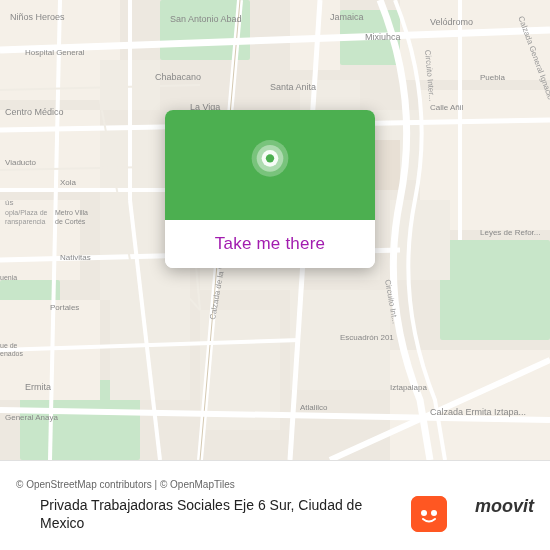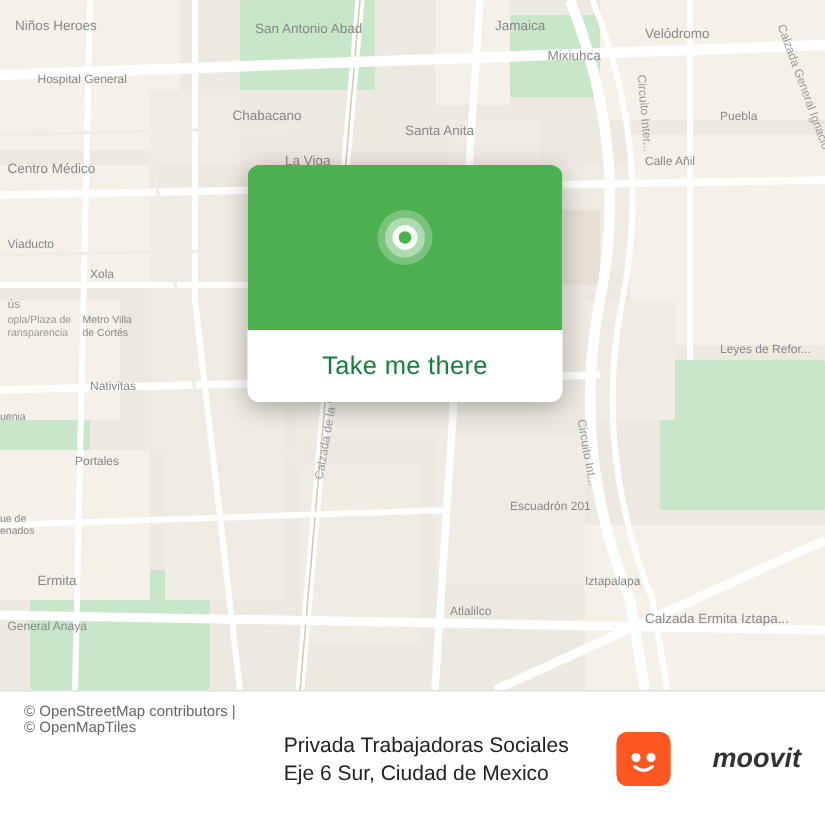--- a/index.html
+++ b/index.html
@@ -49,33 +49,33 @@
     }
 
     #popup-button {
       display: block;
       width: 100%;
       padding: 14px 0;
       background: white;
       border: none;
       font-size: 17px;
       font-weight: 500;
-      color: #15803d;
+      color: #a21caf;
       cursor: pointer;
       letter-spacing: 0.2px;
     }
 
     
     #bottom-bar {
       width: 550px;
       height: 90px;
       background: white;
       border-top: 1px solid #e0e0e0;
       display: flex;
-      flex-direction: row;
+      flex-direction: column;
       justify-content: center;
       padding: 8px 16px;
     }
 
     #attribution {
       font-size: 10px;
       color: #666;
       margin-bottom: 6px;
     }
 
@@ -89,21 +89,20 @@
     #place-name {
       font-size: 14px;
       font-weight: 500;
       color: #222;
       flex: 1;
       line-height: 1.3;
     }
 
     #moovit-logo {
       display: flex;
-      align-items: center;
       margin-left: 12px;
       flex-shrink: 0;
       gap: 24px;
     }
 
     .moovit-icon {
       width: 36px;
       height: 36px;
       background: #ff5722;
       border-radius: 8px;

